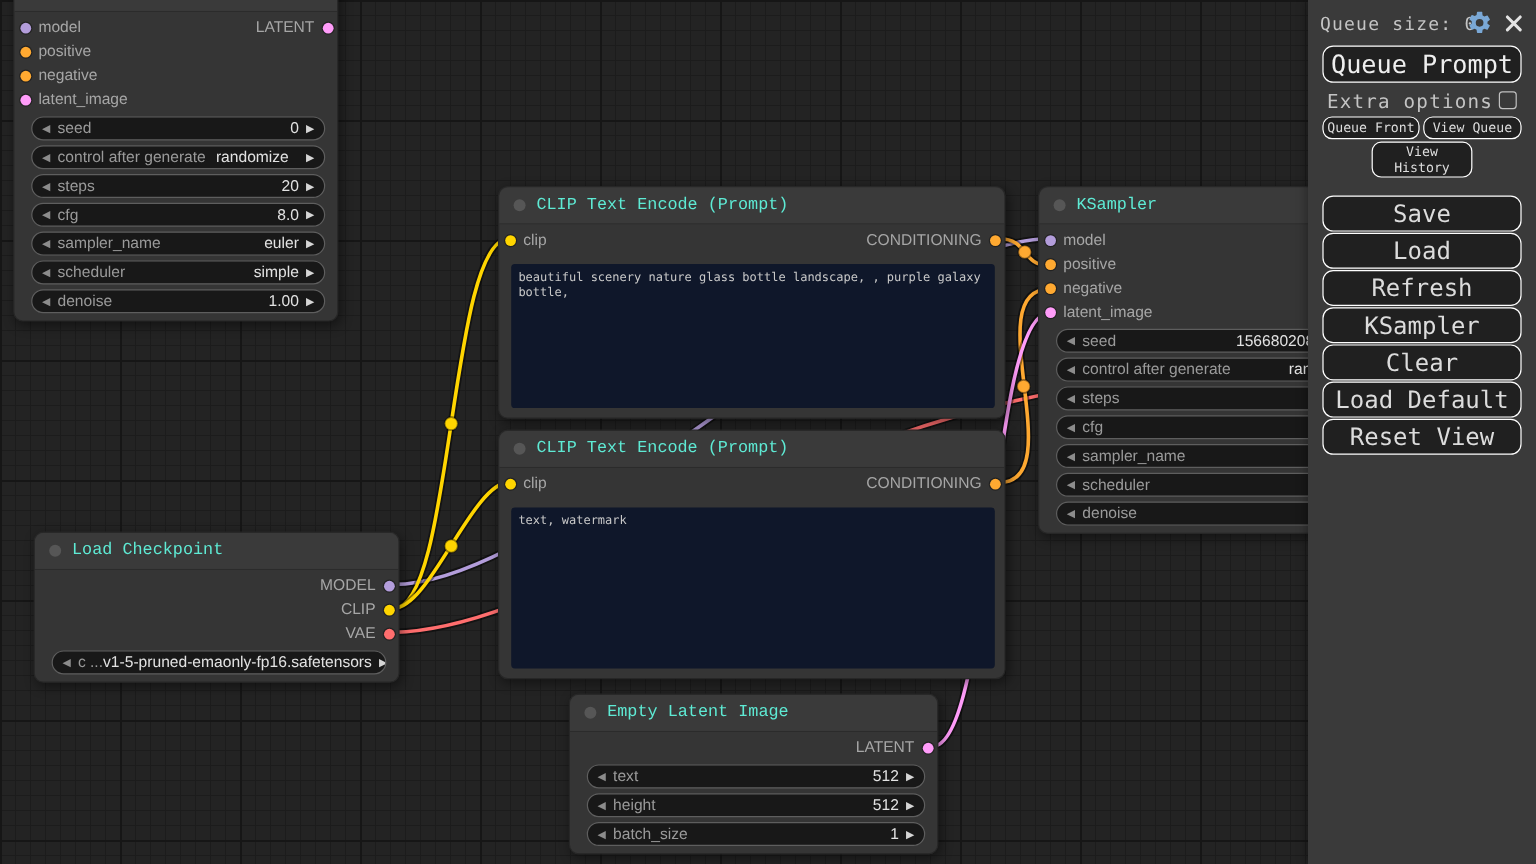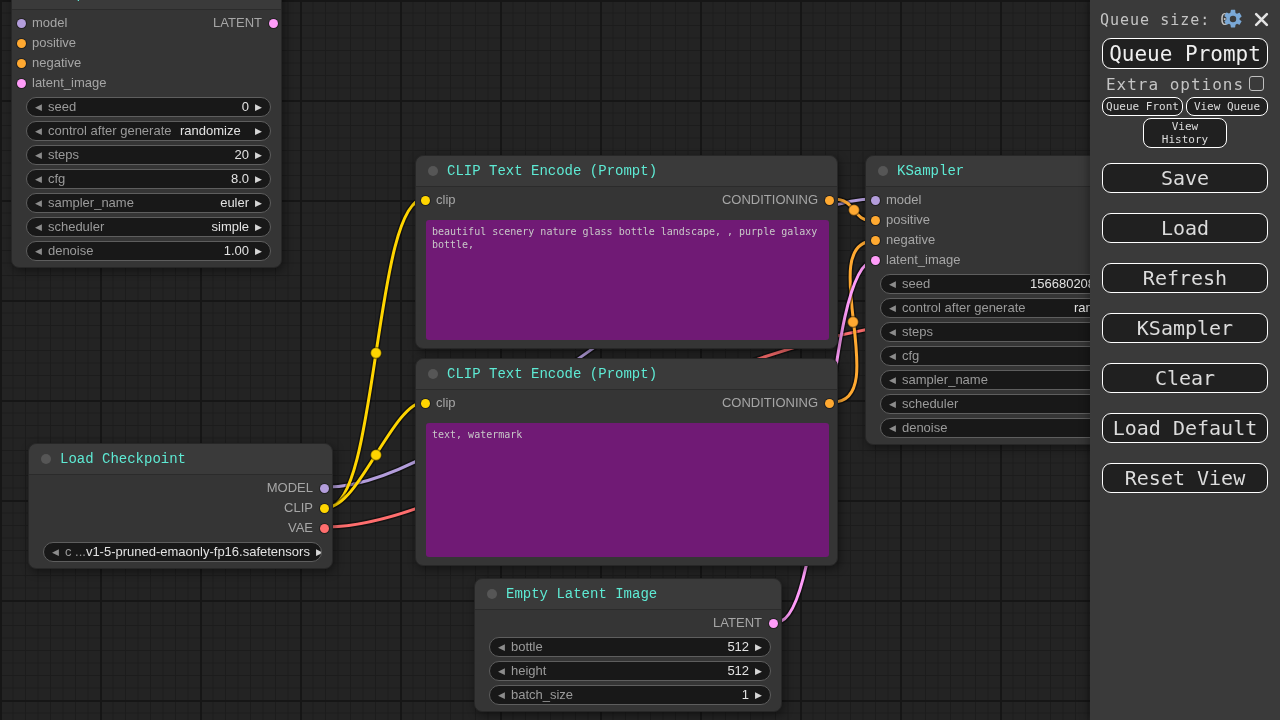--- a/index.html
+++ b/index.html
@@ -52,21 +52,21 @@
     border-radius:10px;box-sizing:border-box;font-size:13px;line-height:18px;
     display:flex;align-items:center;overflow:hidden;
   }
   .w-arrow-l{color:#8c8c8c;font-size:9px;padding:0 6px 0 8px;flex:0 0 auto;}
   .w-arrow-r{color:#d6d6d6;font-size:9px;padding:0 8px 0 6px;flex:0 0 auto;margin-left:auto;}
   .w-label{color:#9a9a9a;white-space:nowrap;flex:0 0 auto;}
   .w-value{color:#e2e2e2;white-space:nowrap;text-align:right;flex:1 1 auto;padding-left:10px;}
   .w-value.center{text-align:center;padding-left:0;}
   .w-value.abs{position:absolute;flex:none;padding:0;text-align:left;}
   .textwidget{
-    position:absolute;background:#701a75;border-radius:3px;color:#c8c8c8;
+    position:absolute;background:#0f172a;border-radius:3px;color:#c8c8c8;
     font-family:"DejaVu Sans Mono",monospace;font-size:10px;line-height:13px;
     padding:5px 6px;box-sizing:border-box;white-space:pre-wrap;word-break:break-word;
     overflow:hidden;
   }
   
   #sidebar{
     position:absolute;top:0;right:0;width:190px;height:720px;background:#3a3a3a;
     z-index:10;font-family:"DejaVu Sans Mono",monospace;color:#c9c9c9;
     box-shadow:-2px 0 8px rgba(0,0,0,.35);
   }
@@ -87,21 +87,21 @@
   .checkbox{
     display:inline-block;width:13px;height:13px;border:1.5px solid #c0c0c0;border-radius:3px;
     vertical-align:-1px;margin-left:5px;background:transparent;cursor:pointer;
   }
   .btn-queue-front{position:absolute;left:12px;top:97px;width:81px;height:19px;font-size:11px;border-radius:8px;}
   .btn-view-queue{position:absolute;left:96px;top:97px;width:82px;height:19px;font-size:11px;border-radius:8px;}
   .btn-view-history{
     position:absolute;left:53px;top:118px;width:84px;height:30px;font-size:11px;line-height:13px;
     border-radius:8px;text-align:center;padding:0 10px;
   }
-  .big-buttons{position:absolute;left:12px;top:163px;width:166px;display:flex;flex-direction:column;gap:20px;}
+  .big-buttons{position:absolute;left:12px;top:163px;width:166px;display:flex;flex-direction:column;gap:1px;}
   .big-buttons .btn{height:30px;font-size:20px;border-radius:9px;}
 </style>
 </head>
 <body>
 
 <div id="canvas"></div>
 <svg id="wires" width="1280" height="720">
     <path d="M328,487 C468,487 733,199 874,199" stroke="rgba(0,0,0,0.45)" stroke-width="6" fill="none"></path>
     <path d="M328,487 C468,487 733,199 874,199" stroke="#B39DDB" stroke-width="3" fill="none"></path>
     <path d="M328,527 C480,524 680,330 980,315" stroke="rgba(0,0,0,0.45)" stroke-width="6" fill="none"></path>
@@ -311,21 +311,21 @@
       <div class="node-title">
         <span class="title-dot"></span>
         <span class="title-text">Empty Latent Image</span>
       </div>
       <div class="slot" style="left: 0px; top: 34px; width: 308px;">
         <span class="slot-dot" style="left: 293.5px; background: rgb(255, 156, 249);"></span>
         <span class="slot-label" style="right: 21px;">LATENT</span>
       </div>
       <div class="widget" style="left: 14px; top: 58px; width: 282px;">
         <span class="w-arrow-l">◀</span>
-        <span class="w-label">bottle</span>
+        <span class="w-label">text</span>
         <span class="w-value">512</span>
         <span class="w-arrow-r">▶</span>
       </div>
       <div class="widget" style="left: 14px; top: 82px; width: 282px;">
         <span class="w-arrow-l">◀</span>
         <span class="w-label">height</span>
         <span class="w-value">512</span>
         <span class="w-arrow-r">▶</span>
       </div>
       <div class="widget" style="left: 14px; top: 106px; width: 282px;">

